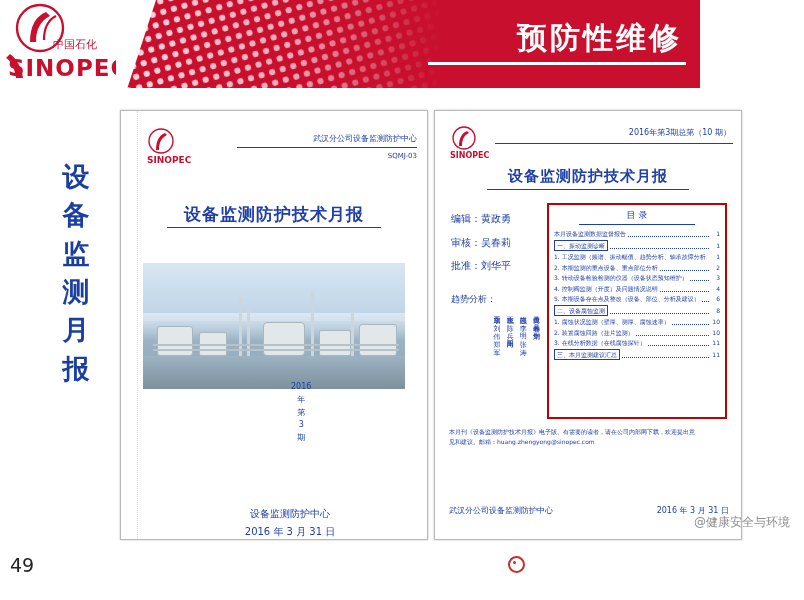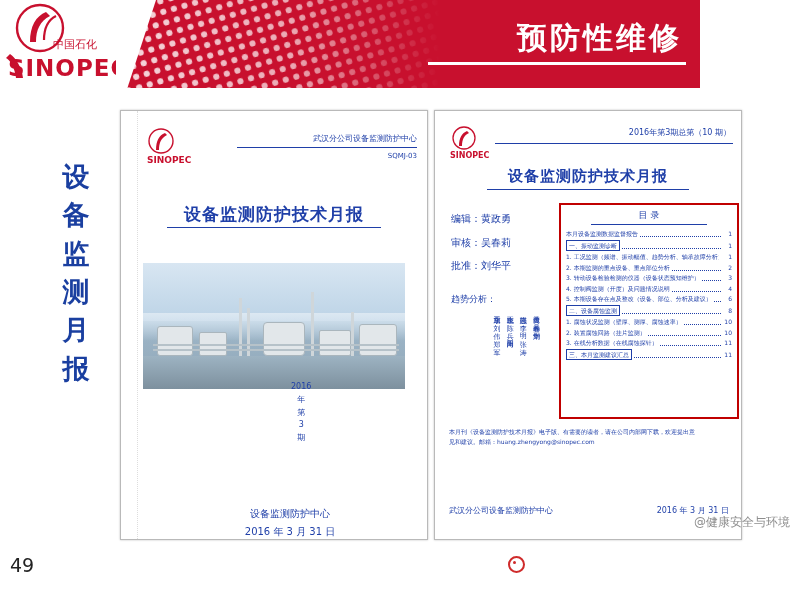--- a/index.html
+++ b/index.html
@@ -128,21 +128,21 @@
   }
   .b-authors-label{position:absolute;left:16px;top:182px;color:#1f3fa8;font-size:9px;}
   .b-authors{
     position:absolute;left:14px;top:200px;width:92px;color:#1f3fa8;
     font-size:7px;line-height:1.45;
     display:flex;flex-direction:row-reverse;gap:3px;
   }
   .b-authors .col{writing-mode:vertical-rl;text-orientation:upright;white-space:nowrap;}
   .toc-box{
     position:absolute;left:112px;top:92px;width:176px;height:212px;
-    border:2px solid #c00000;background:#ffffff;margin-left:12px;
+    border:2px solid #c00000;background:#ffffff;
   }
   .toc-title{text-align:center;color:#1f3fa8;font-size:9px;margin:4px 0 2px;}
   .toc-rule{height:1px;background:#1f3fa8;margin:0 30px 4px;}
   .toc-list{padding:0 5px;}
   .toc-item{
     display:flex;align-items:center;color:#1f3fa8;font-size:6px;line-height:1.5;
     margin-bottom:1.5px;white-space:nowrap;
   }
   .toc-item .t{overflow:hidden;}
   .toc-item .dots{flex:1;border-bottom:1px dotted #1f3fa8;margin:0 2px;height:6px;}

